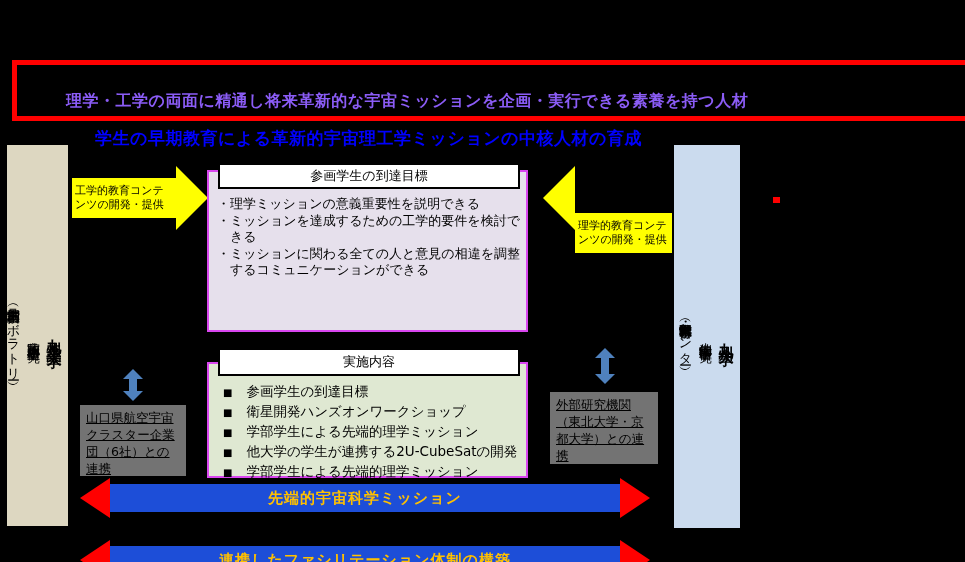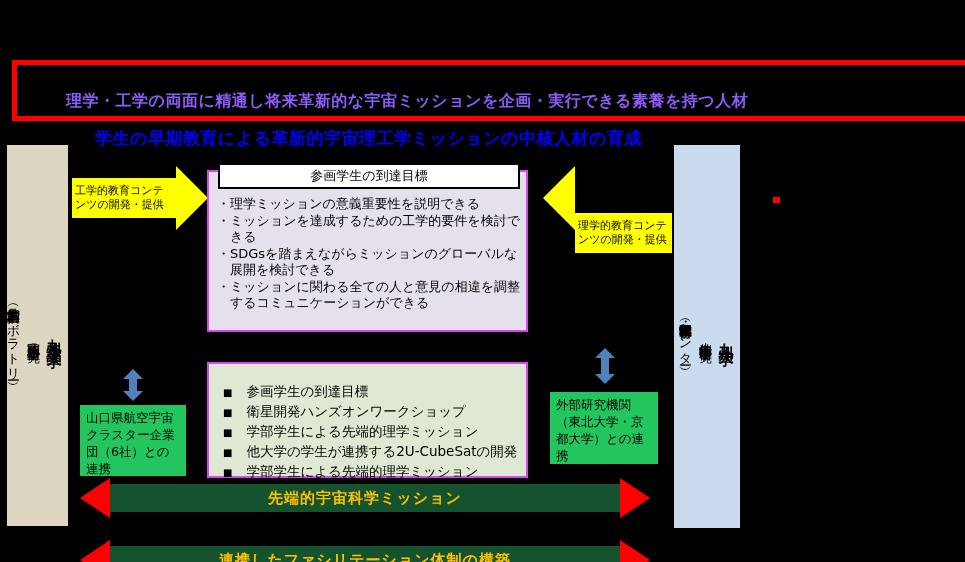--- a/index.html
+++ b/index.html
@@ -52,39 +52,39 @@
   .act-row .sq{font-size:10px;margin-right:14px;}
   .label-box{
     position:absolute;background:#ffffff;border:2px solid #000;box-sizing:border-box;
     display:flex;align-items:center;justify-content:center;font-size:13px;
   }
   #goals-header{left:218px;top:163px;width:302px;height:26px;}
   #activities-header{left:218px;top:348px;width:302px;height:28px;}
   #outcomes-header{left:755px;top:145px;width:203px;height:25px;}
   
   .partner{
-    position:absolute;background:#22c55e;border:2px solid #000;box-sizing:border-box;
-    font-size:12.5px;line-height:17px;padding:4px 6px;
+    position:absolute;background:#737373;border:2px solid #000;box-sizing:border-box;
+    font-size:12.5px;line-height:17px;padding:4px 6px;text-decoration:underline;
   }
   #partner-left{left:78px;top:403px;width:110px;height:75px;}
   #partner-right{left:548px;top:390px;width:112px;height:76px;}
   
   .bva{position:absolute;width:22px;display:flex;flex-direction:column;align-items:center;}
   .bva .tri-up{width:0;height:0;border-left:10px solid transparent;border-right:10px solid transparent;border-bottom:10px solid #4f81bd;}
   .bva .mid{width:8px;flex:1;background:#4f81bd;}
   .bva .tri-dn{width:0;height:0;border-left:10px solid transparent;border-right:10px solid transparent;border-top:10px solid #4f81bd;}
   #bva-left{left:122px;top:369px;height:32px;}
   #bva-right{left:594px;top:348px;height:36px;}
   
   .red-arrow{position:absolute;left:80px;width:570px;height:40px;display:flex;align-items:center;}
   #red-arrow-1{top:478px;}
   #red-arrow-2{top:540px;}
   .red-arrow .head-l{width:0;height:0;border-top:20px solid transparent;border-bottom:20px solid transparent;border-right:30px solid #ff0000;}
   .red-arrow .head-r{width:0;height:0;border-top:20px solid transparent;border-bottom:20px solid transparent;border-left:30px solid #ff0000;}
-  .red-arrow .bodyr{flex:1;height:28px;background:#14532d;display:flex;align-items:center;justify-content:center;
+  .red-arrow .bodyr{flex:1;height:28px;background:#1d4ed8;display:flex;align-items:center;justify-content:center;
     color:#ffc000;font-weight:bold;font-size:15px;letter-spacing:1px;}
   
   #red-bullet{position:absolute;left:773px;top:197px;width:7px;height:6px;background:#ff0000;}
 </style>
 </head>
 <body>
 
 <div id="stage">
 
   <div id="banner">
@@ -111,21 +111,20 @@
   <div id="ya-left-head"></div>
 
   <div id="ya-right-head"></div>
   <div id="ya-right-body" class="ya-body">
     <span>理学的教育コンテンツの開発・提供</span>
   </div>
 
   <div id="goals-box" class="panel">
     <div class="hang">・理学ミッションの意義重要性を説明できる</div>
     <div class="hang">・ミッションを達成するための工学的要件を検討できる</div>
-    <div class="hang">・SDGsを踏まえながらミッションのグローバルな展開を検討できる</div>
     <div class="hang">・ミッションに関わる全ての人と意見の相違を調整するコミュニケーションができる</div>
   </div>
   <div id="goals-header" class="label-box">参画学生の到達目標</div>
 
   <div id="activities-box" class="panel">
     <div class="act-row">
       <span class="sq">■</span>
       <span>参画学生の到達目標</span>
     </div>
     <div class="act-row">
@@ -138,20 +137,21 @@
     </div>
     <div class="act-row">
       <span class="sq">■</span>
       <span>他大学の学生が連携する2U-CubeSatの開発</span>
     </div>
     <div class="act-row">
       <span class="sq">■</span>
       <span>学部学生による先端的理学ミッション</span>
     </div>
   </div>
+  <div id="activities-header" class="label-box">実施内容</div>
 
   <div id="partner-left" class="partner">山口県航空宇宙クラスター企業団（6社）との連携</div>
   <div id="partner-right" class="partner">外部研究機関（東北大学・京都大学）との連携</div>
 
   <div id="bva-left" class="bva">
     <div class="tri-up"></div>
     <div class="mid"></div>
     <div class="tri-dn"></div>
   </div>
   <div id="bva-right" class="bva">

